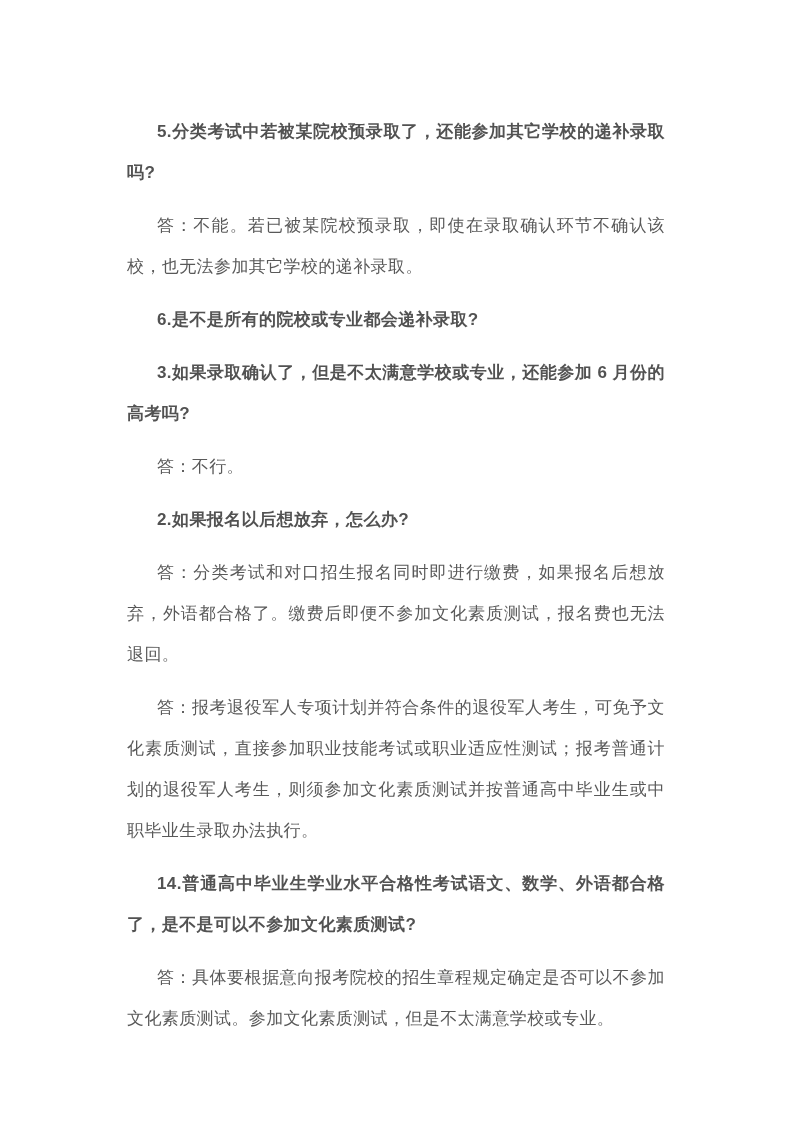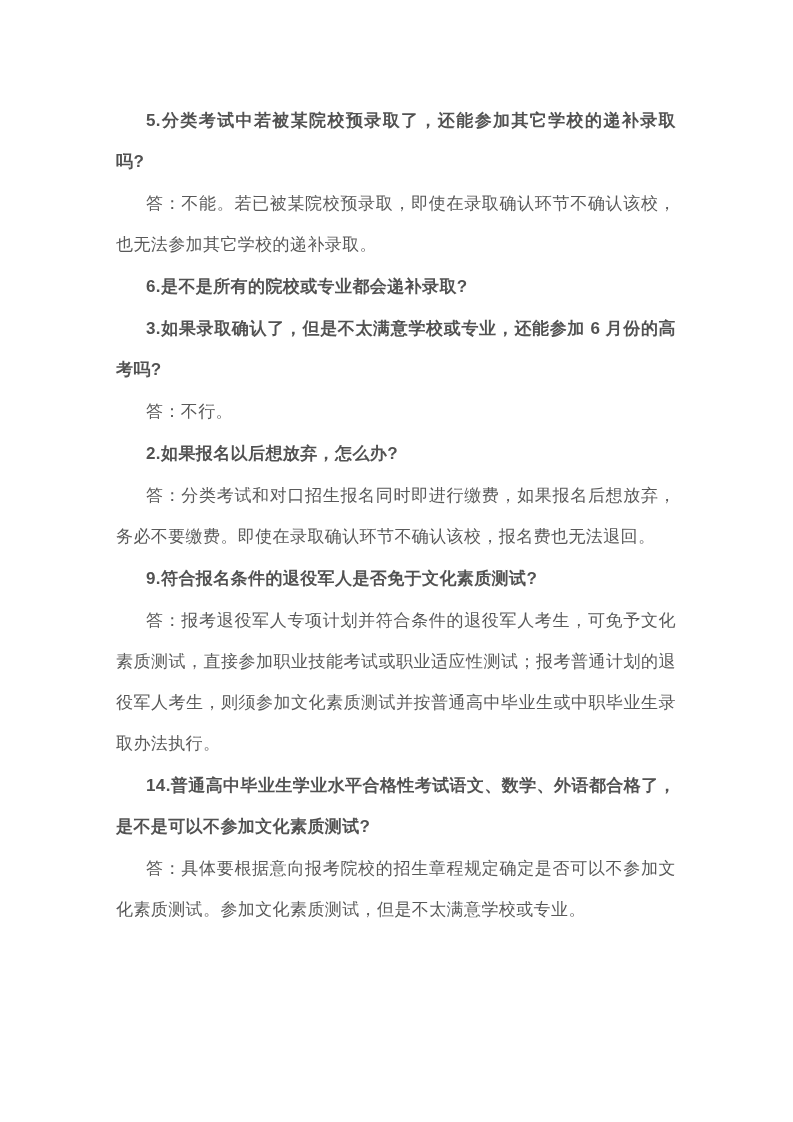--- a/index.html
+++ b/index.html
@@ -16,21 +16,21 @@
     overflow: hidden;
     font-family: "Liberation Sans", "DejaVu Sans", sans-serif;
   }
   .doc-body {
     position: absolute;
     top: 99px;
     left: 115px;
     width: 562px;
   }
   .doc-body p {
-    margin: 1px;
+    margin: 12px;
     font-size: 17px;
     line-height: 41px;
     letter-spacing: 0.4px;
     text-align: justify;
     text-indent: 30px;
     word-break: break-all;
     color: var(--answer-color, #595959);
   }
   .doc-body p.question {
     font-weight: 700;
@@ -52,25 +52,24 @@
       <p class="question">6.是不是所有的院校或专业都会递补录取?</p>
     </section>
 
     <section>
       <p class="question">3.如果录取确认了，但是不太满意学校或专业，还能参加 6 月份的高考吗?</p>
       <p class="answer">答：不行。</p>
     </section>
 
     <section>
       <p class="question">2.如果报名以后想放弃，怎么办?</p>
-      <p class="answer">答：分类考试和对口招生报名同时即进行缴费，如果报名后想放弃，务必不要缴费。即使在录取确认环节不确认该校，报名费也无法退回。</p>
+      <p class="answer">答：分类考试和对口招生报名同时即进行缴费，如果报名后想放弃，外语都合格了。缴费后即便不参加文化素质测试，报名费也无法退回。</p>
     </section>
 
     <section>
-      <p class="question">9.符合报名条件的退役军人是否免于文化素质测试?</p>
       <p class="answer">答：报考退役军人专项计划并符合条件的退役军人考生，可免予文化素质测试，直接参加职业技能考试或职业适应性测试；报考普通计划的退役军人考生，则须参加文化素质测试并按普通高中毕业生或中职毕业生录取办法执行。</p>
     </section>
 
     <section>
       <p class="question">14.普通高中毕业生学业水平合格性考试语文、数学、外语都合格了，是不是可以不参加文化素质测试?</p>
       <p class="answer">答：具体要根据意向报考院校的招生章程规定确定是否可以不参加文化素质测试。参加文化素质测试，但是不太满意学校或专业。</p>
     </section>
 
   </div>
 </div>

